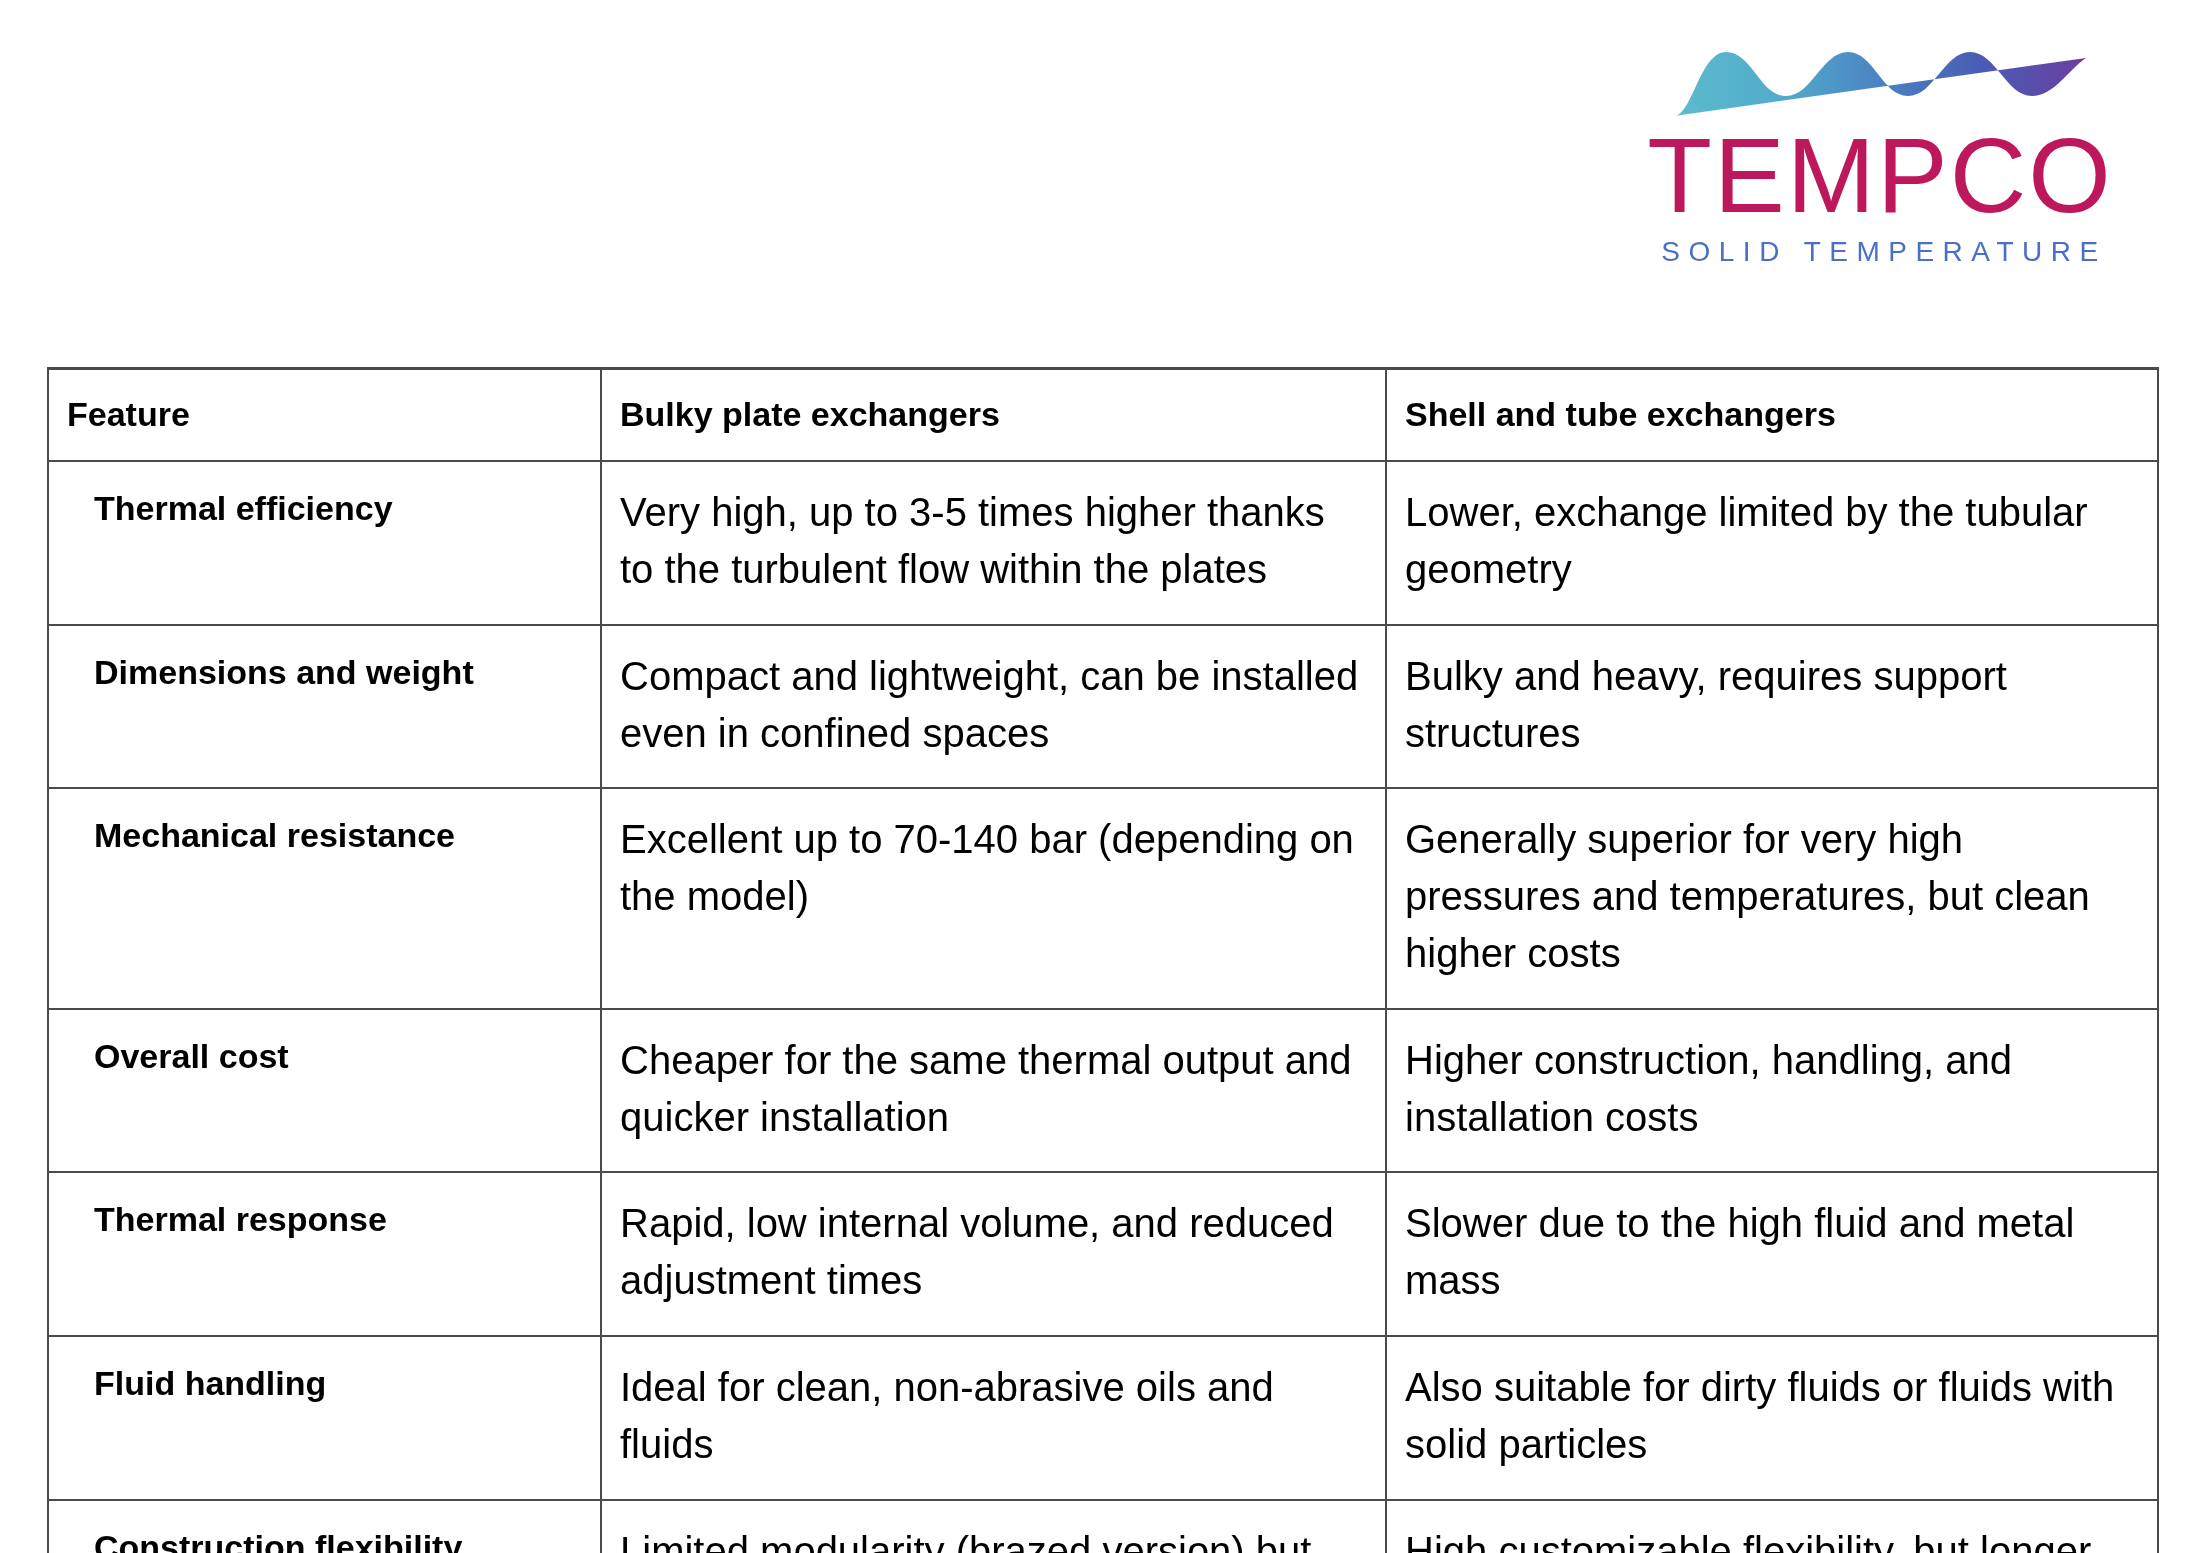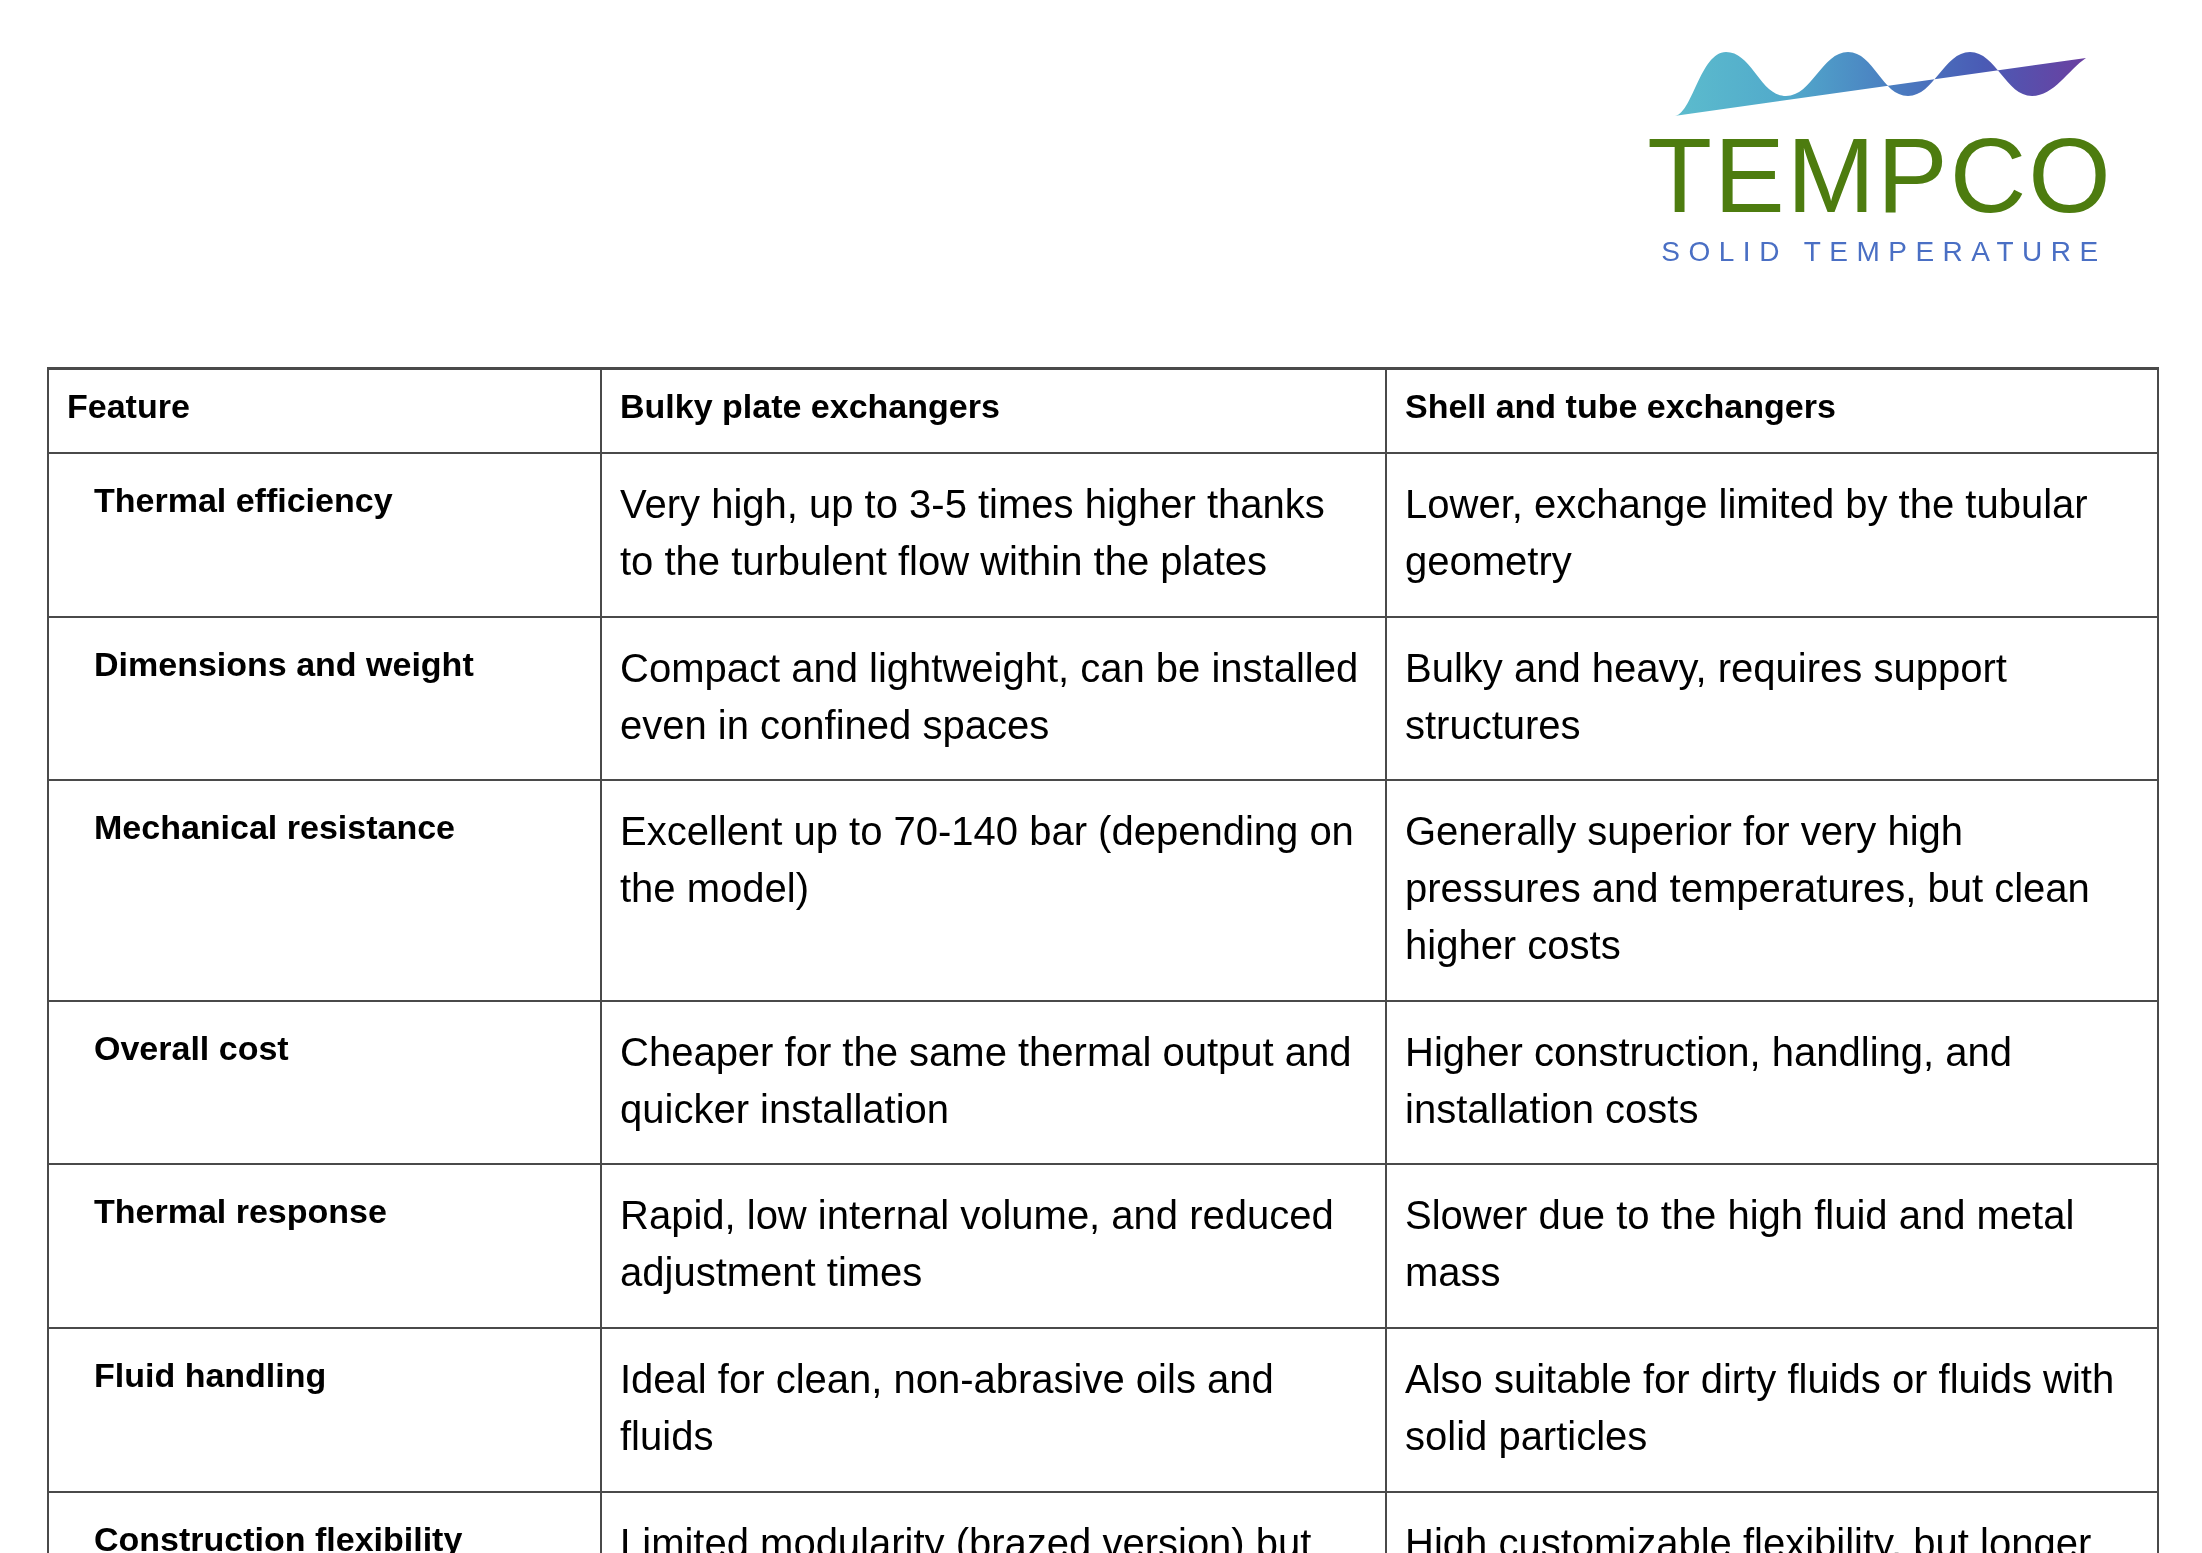--- a/index.html
+++ b/index.html
@@ -28,21 +28,21 @@
     display: block;
     width: 420px;
     height: 86px;
     margin: 0 auto 2px auto;
   }
   .logo-wordmark {
     font-family: "Liberation Sans", sans-serif;
     font-size: 106px;
     line-height: 1.0;
     letter-spacing: 2px;
-    color: #4d7c0f;
+    color: #be185d;
     font-weight: 400;
     margin: 0;
     padding: 0;
     white-space: nowrap;
   }
   .logo-tagline {
     font-family: "Liberation Sans", sans-serif;
     font-size: 28px;
     letter-spacing: 8.5px;
     color: #4a6fc4;
@@ -72,21 +72,21 @@
   table.compare td {
     border: 2px solid #4a4a4a;
     vertical-align: top;
     padding: 22px 18px 26px 18px;
     text-align: left;
   }
   table.compare th {
     font-size: 34px;
     font-weight: bold;
     line-height: 1.42;
-    padding-top: 12px;
+    padding-top: 20px;
     padding-bottom: 22px;
   }
   table.compare td.feature {
     font-size: 34px;
     font-weight: bold;
     line-height: 1.42;
     padding-left: 45px;
   }
   table.compare td.detail {
     font-size: 40px;

